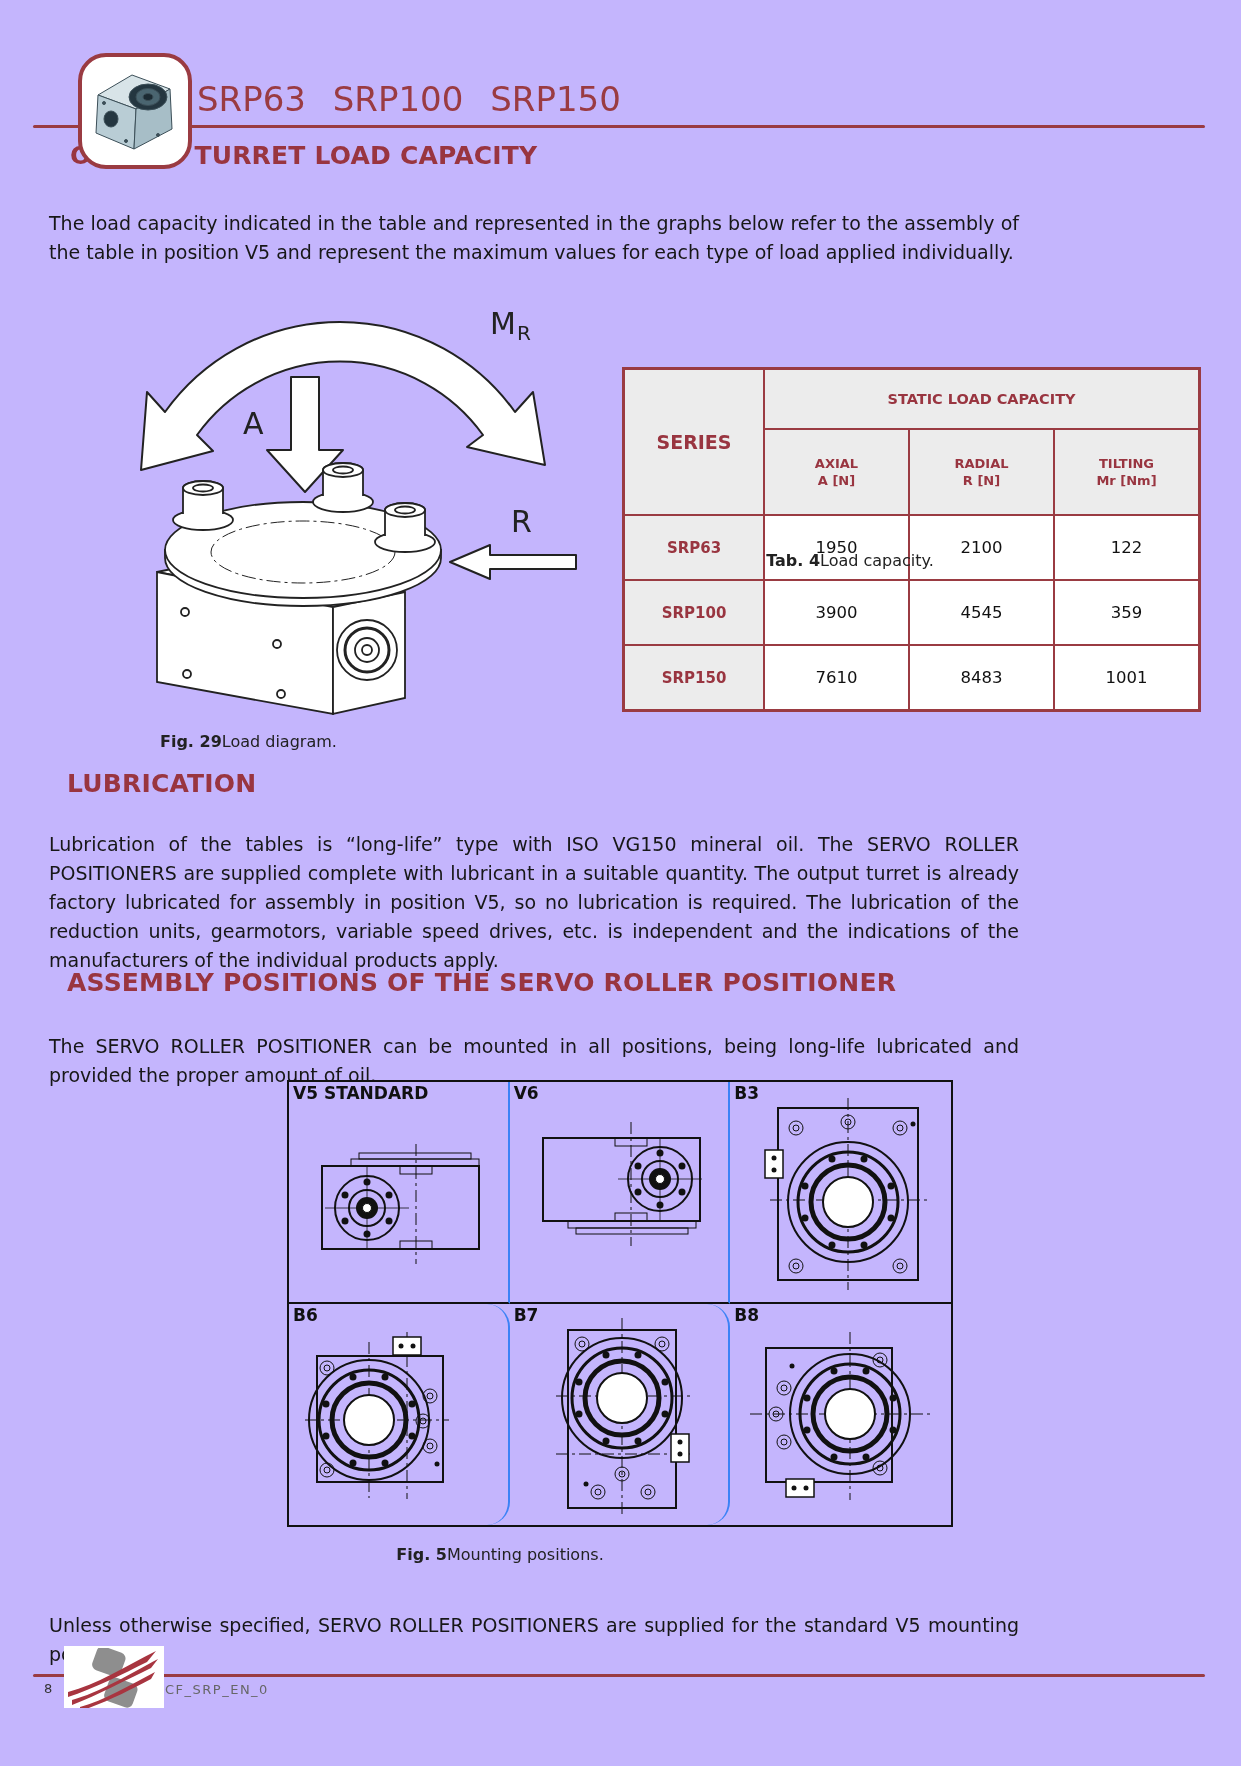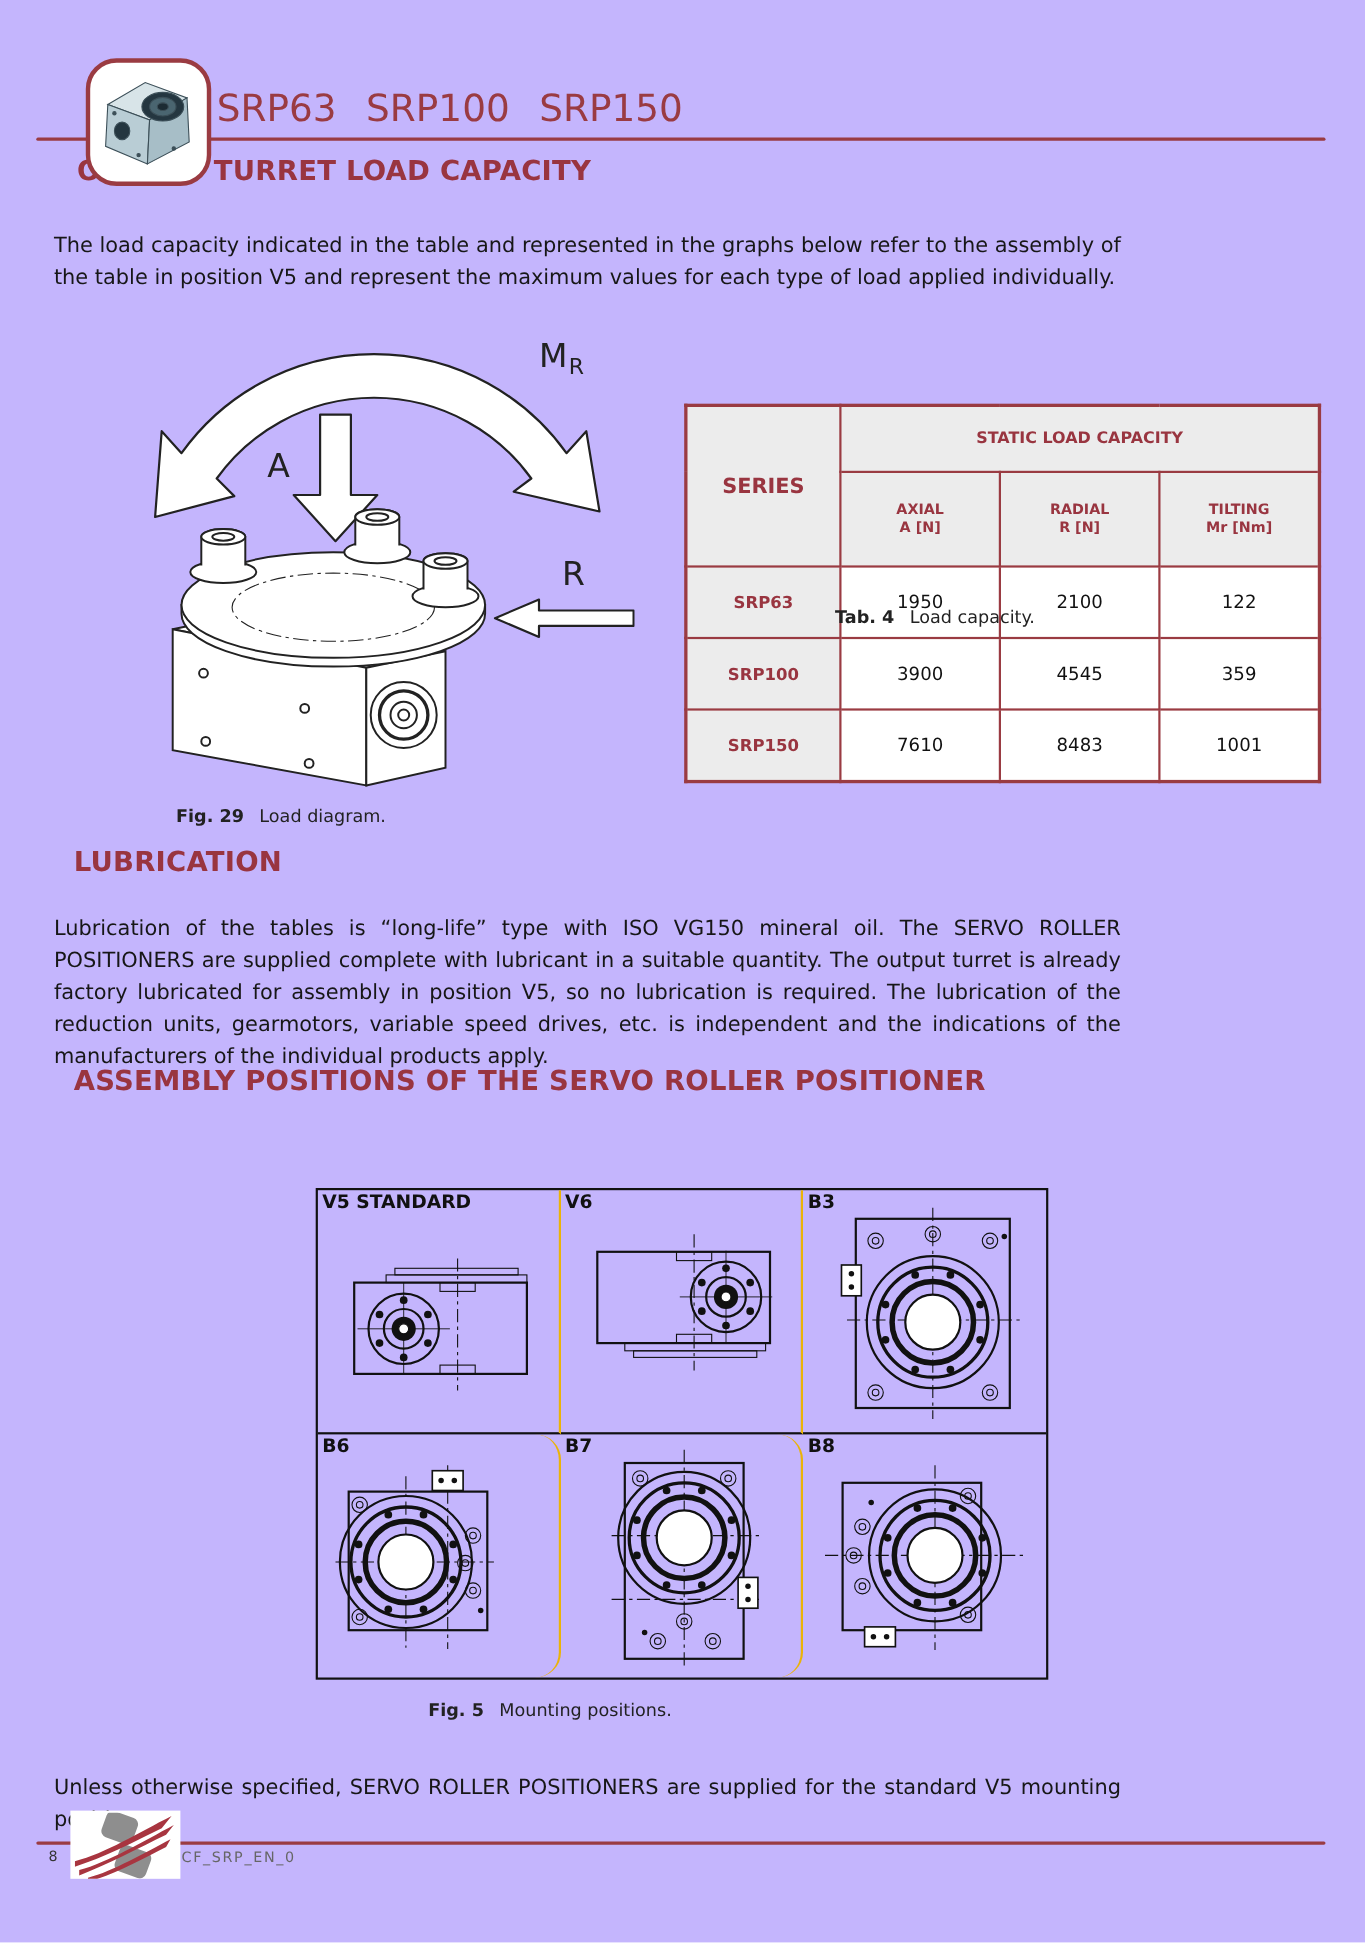--- a/index.html
+++ b/index.html
@@ -5,35 +5,35 @@
   html,body{margin:0;padding:0;background:#fff;}
   #page{position:relative;width:1241px;height:1766px;background:#c4b5fd;overflow:hidden;
         font-family:"DejaVu Sans","Liberation Sans",sans-serif;color:#1c1c1c;}
   .rule{position:absolute;height:3px;background:#9a3b42;border-radius:2px;}
   #logo-box{position:absolute;left:78px;top:53px;width:106px;height:108px;background:#fff;
             border:4px solid #9a3b42;border-radius:28px;z-index:2;}
   #doc-title{position:absolute;left:197px;top:79px;font-size:34px;color:#9a3b42;word-spacing:16px;z-index:1;}
   h1,h2{position:absolute;margin:0;font-size:25px;font-weight:bold;color:#993540;letter-spacing:.2px;}
   .para{position:absolute;left:49px;width:970px;font-size:19px;line-height:29px;text-align:justify;color:#171717;}
   .caption{position:absolute;font-size:16px;color:#222;}
-  .caption b{margin-right:14px;}
+  .caption b{}
   
   #load-table{position:absolute;left:622px;top:367px;border-collapse:collapse;table-layout:fixed;}
   #load-table td,#load-table th{border:2px solid #9a3b42;text-align:center;padding:16px;}
   #load-table{border:3px solid #9a3b42;}
   .th-bg{background:#ececec;}
   .t-group{font-size:14.5px;font-weight:bold;color:#993540;height:26px;}
   .t-series{font-size:19px;font-weight:bold;color:#993540;width:106px;}
   .t-sub{font-size:13px;font-weight:bold;color:#993540;height:52px;line-height:17px;width:111px;}
   .t-rowhead{font-size:15px;font-weight:bold;color:#993540;background:#ececec;height:31px;}
   .t-val{font-size:16.5px;color:#111;background:#fff;}
   
   #mount-grid{position:absolute;left:287px;top:1080px;width:666px;height:447px;border:2px solid #111;
               display:grid;grid-template-columns:repeat(3,1fr);grid-template-rows:1fr 1fr;box-sizing:border-box;}
-  .m-cell{position:relative;border-right:2px solid #eab308;border-bottom:2px solid #111;}
+  .m-cell{position:relative;border-right:2px solid #3b82f6;border-bottom:2px solid #111;}
   .m-cell:nth-child(3n){border-right:none;}
   .m-cell:nth-child(n+4){border-bottom:none;border-radius:23px;}
   .m-label{position:absolute;top:1px;left:4px;font-size:17px;font-weight:bold;color:#111;z-index:2;}
   .m-cell svg{position:absolute;left:0;top:0;}
   .draw{stroke:#111;fill:none;stroke-width:2;}
   .thin{stroke:#111;fill:none;stroke-width:1;}
   .cl{stroke:#111;stroke-width:1;fill:none;stroke-dasharray:12 4 3 4;}
   
   #page-num{position:absolute;left:44px;top:1681px;font-size:13px;color:#333;}
   #doc-code{position:absolute;left:165px;top:1682px;font-size:13px;color:#666;letter-spacing:1.5px;}
@@ -159,20 +159,21 @@
   </tbody>
     </table>
   <div class="caption" style="left:622px;top:551px;width:456px;text-align:center;">
     <b>Tab. 4</b><span>Load capacity.</span>
   </div>
 
   <h2 style="left:67px;top:769px;">LUBRICATION</h2>
   <p class="para" style="top:811px;">Lubrication of the tables is “long-life” type with ISO VG150 mineral oil. The SERVO ROLLER POSITIONERS are supplied complete with lubricant in a suitable quantity. The output turret is already factory lubricated for assembly in position V5, so no lubrication is required. The lubrication of the reduction units, gearmotors, variable speed drives, etc. is independent and the indications of the manufacturers of the individual products apply.</p>
 
   <h2 style="left:67px;top:968px;">ASSEMBLY POSITIONS OF THE SERVO ROLLER POSITIONER</h2>
+  <p class="para" style="top:1013px;">The SERVO ROLLER POSITIONER can be mounted in all positions, being long-life lubricated and provided the proper amount of oil.</p>
 
   <svg width="0" height="0" style="position:absolute">
     <defs>
       <g id="turret">
         <circle r="60" class="draw"></circle>
         <circle r="50" stroke="#111" fill="none" stroke-width="3"></circle>
         <circle r="37" stroke="#111" fill="none" stroke-width="5"></circle>
         <circle r="25" stroke="#111" fill="#fff" stroke-width="2"></circle>
         <g fill="#111">
           <circle cx="16" cy="43" r="3.5"></circle>

